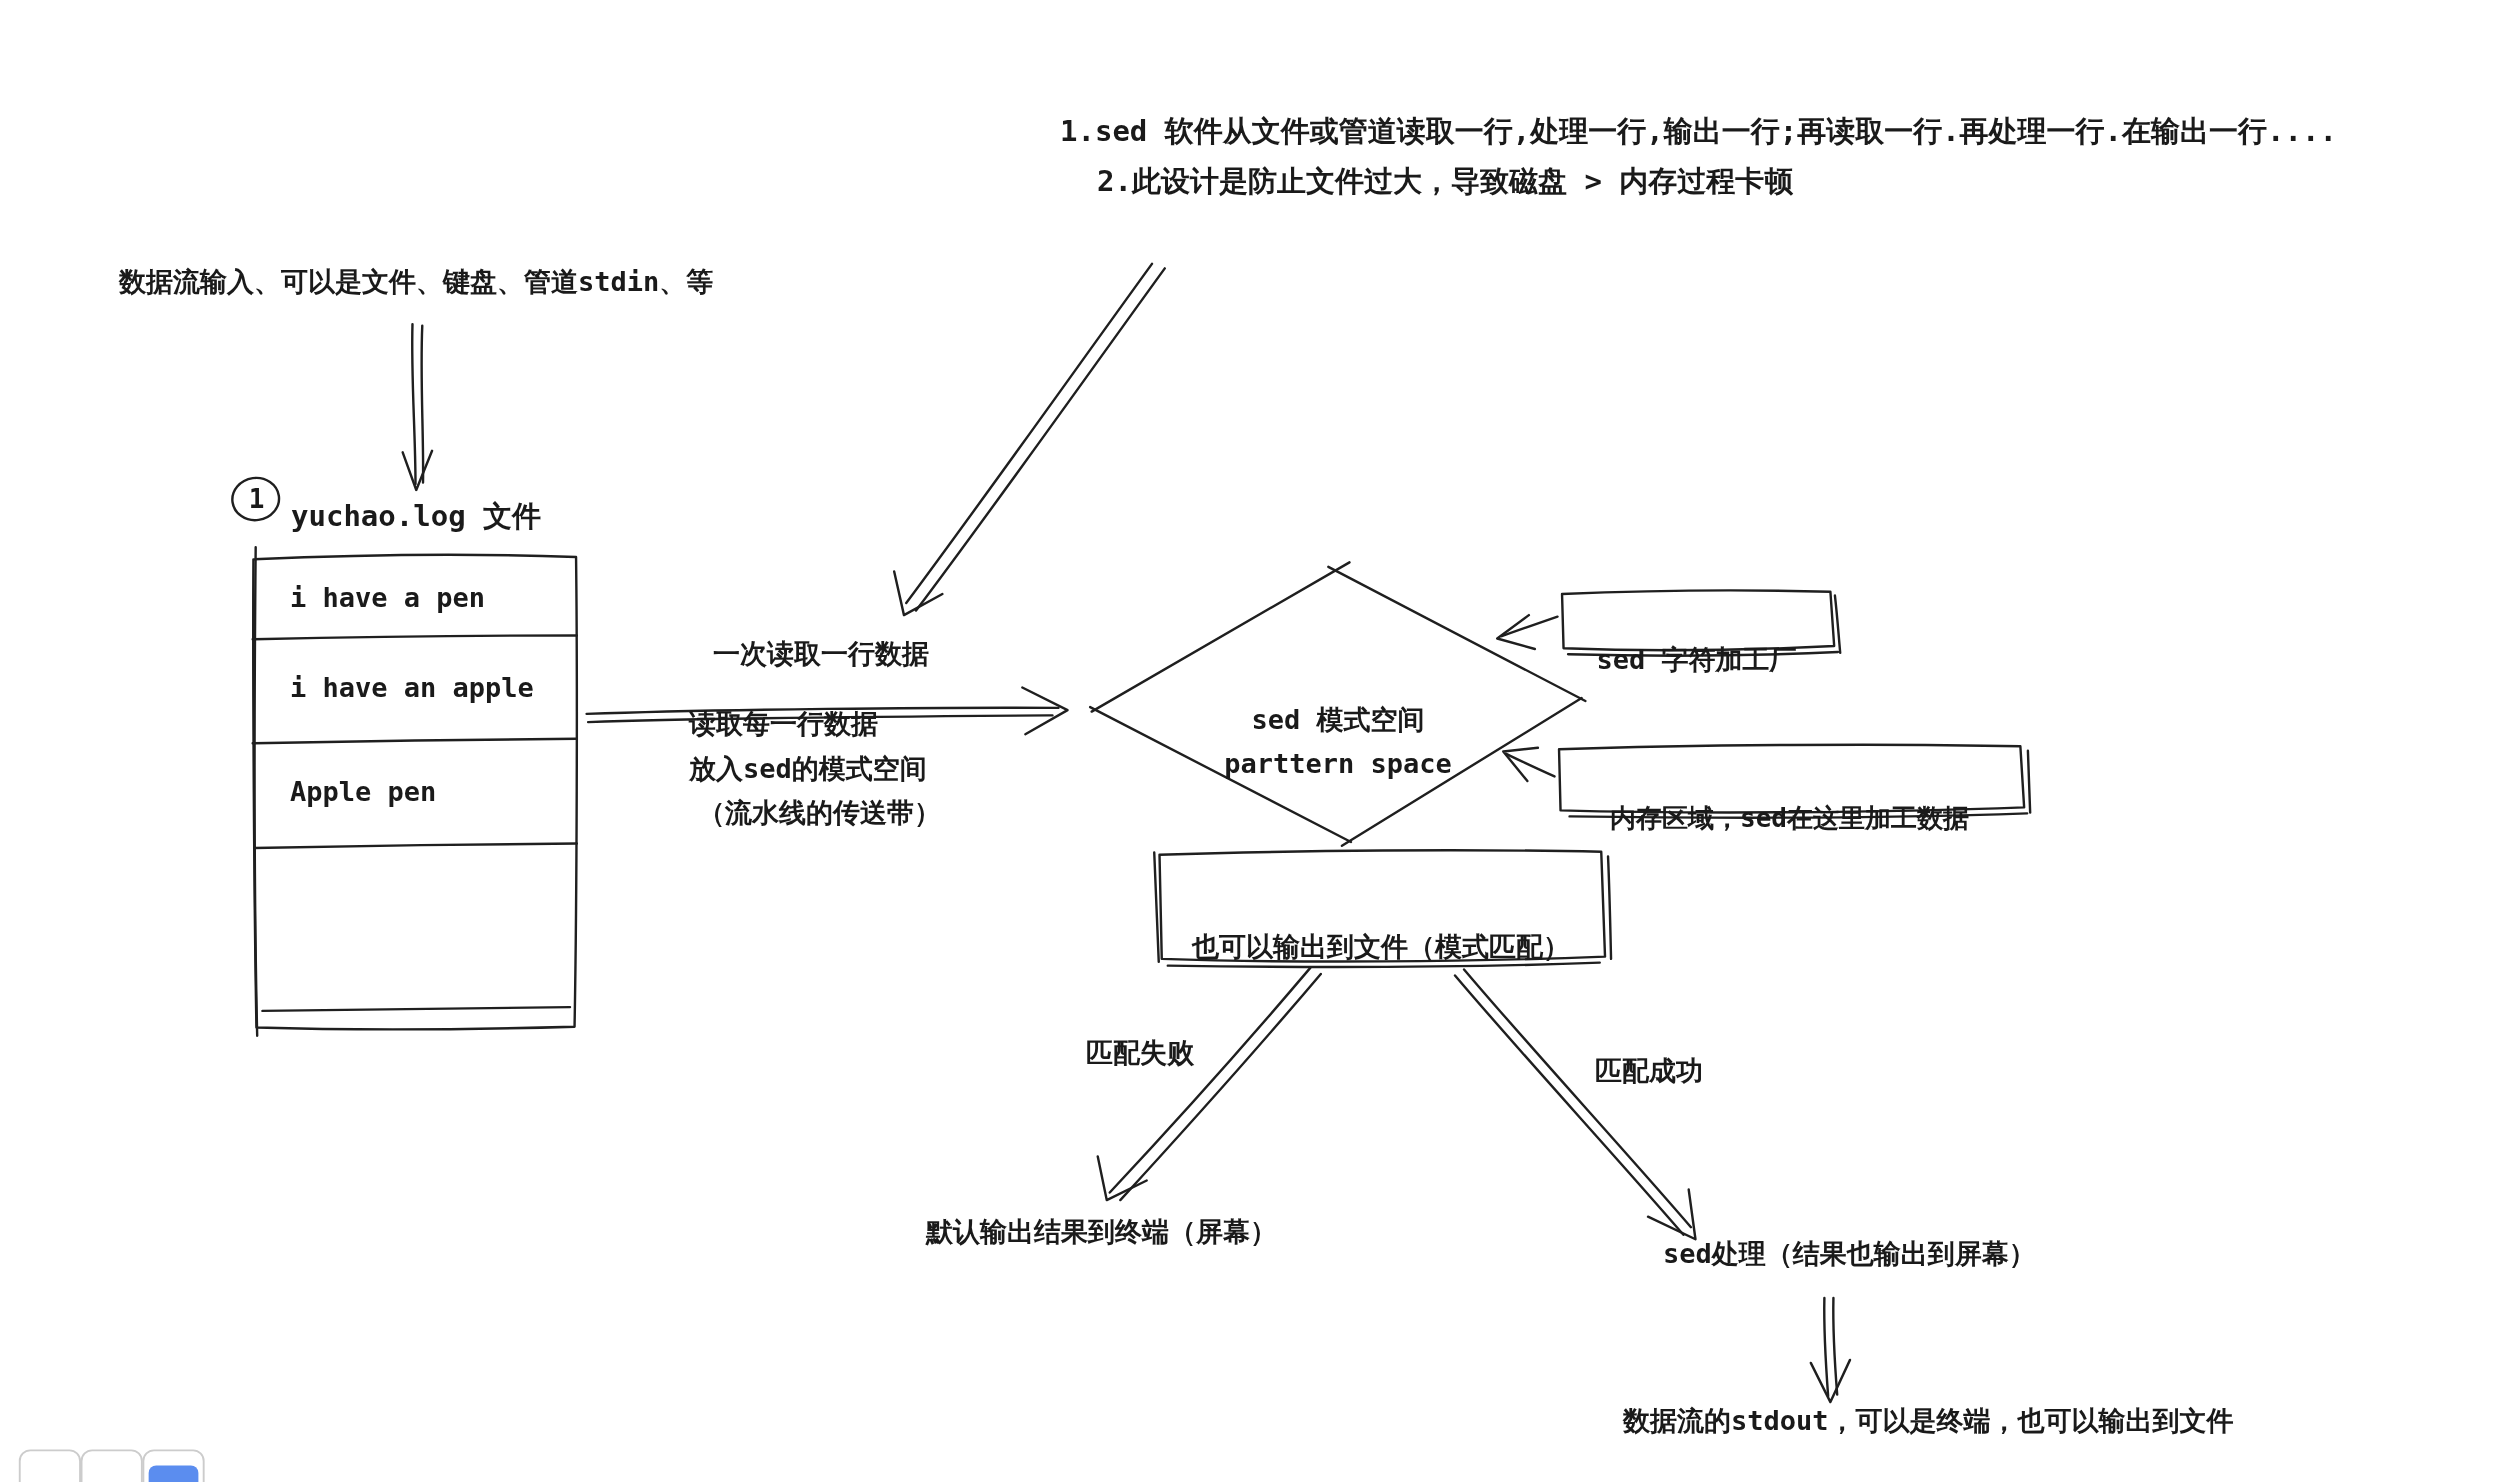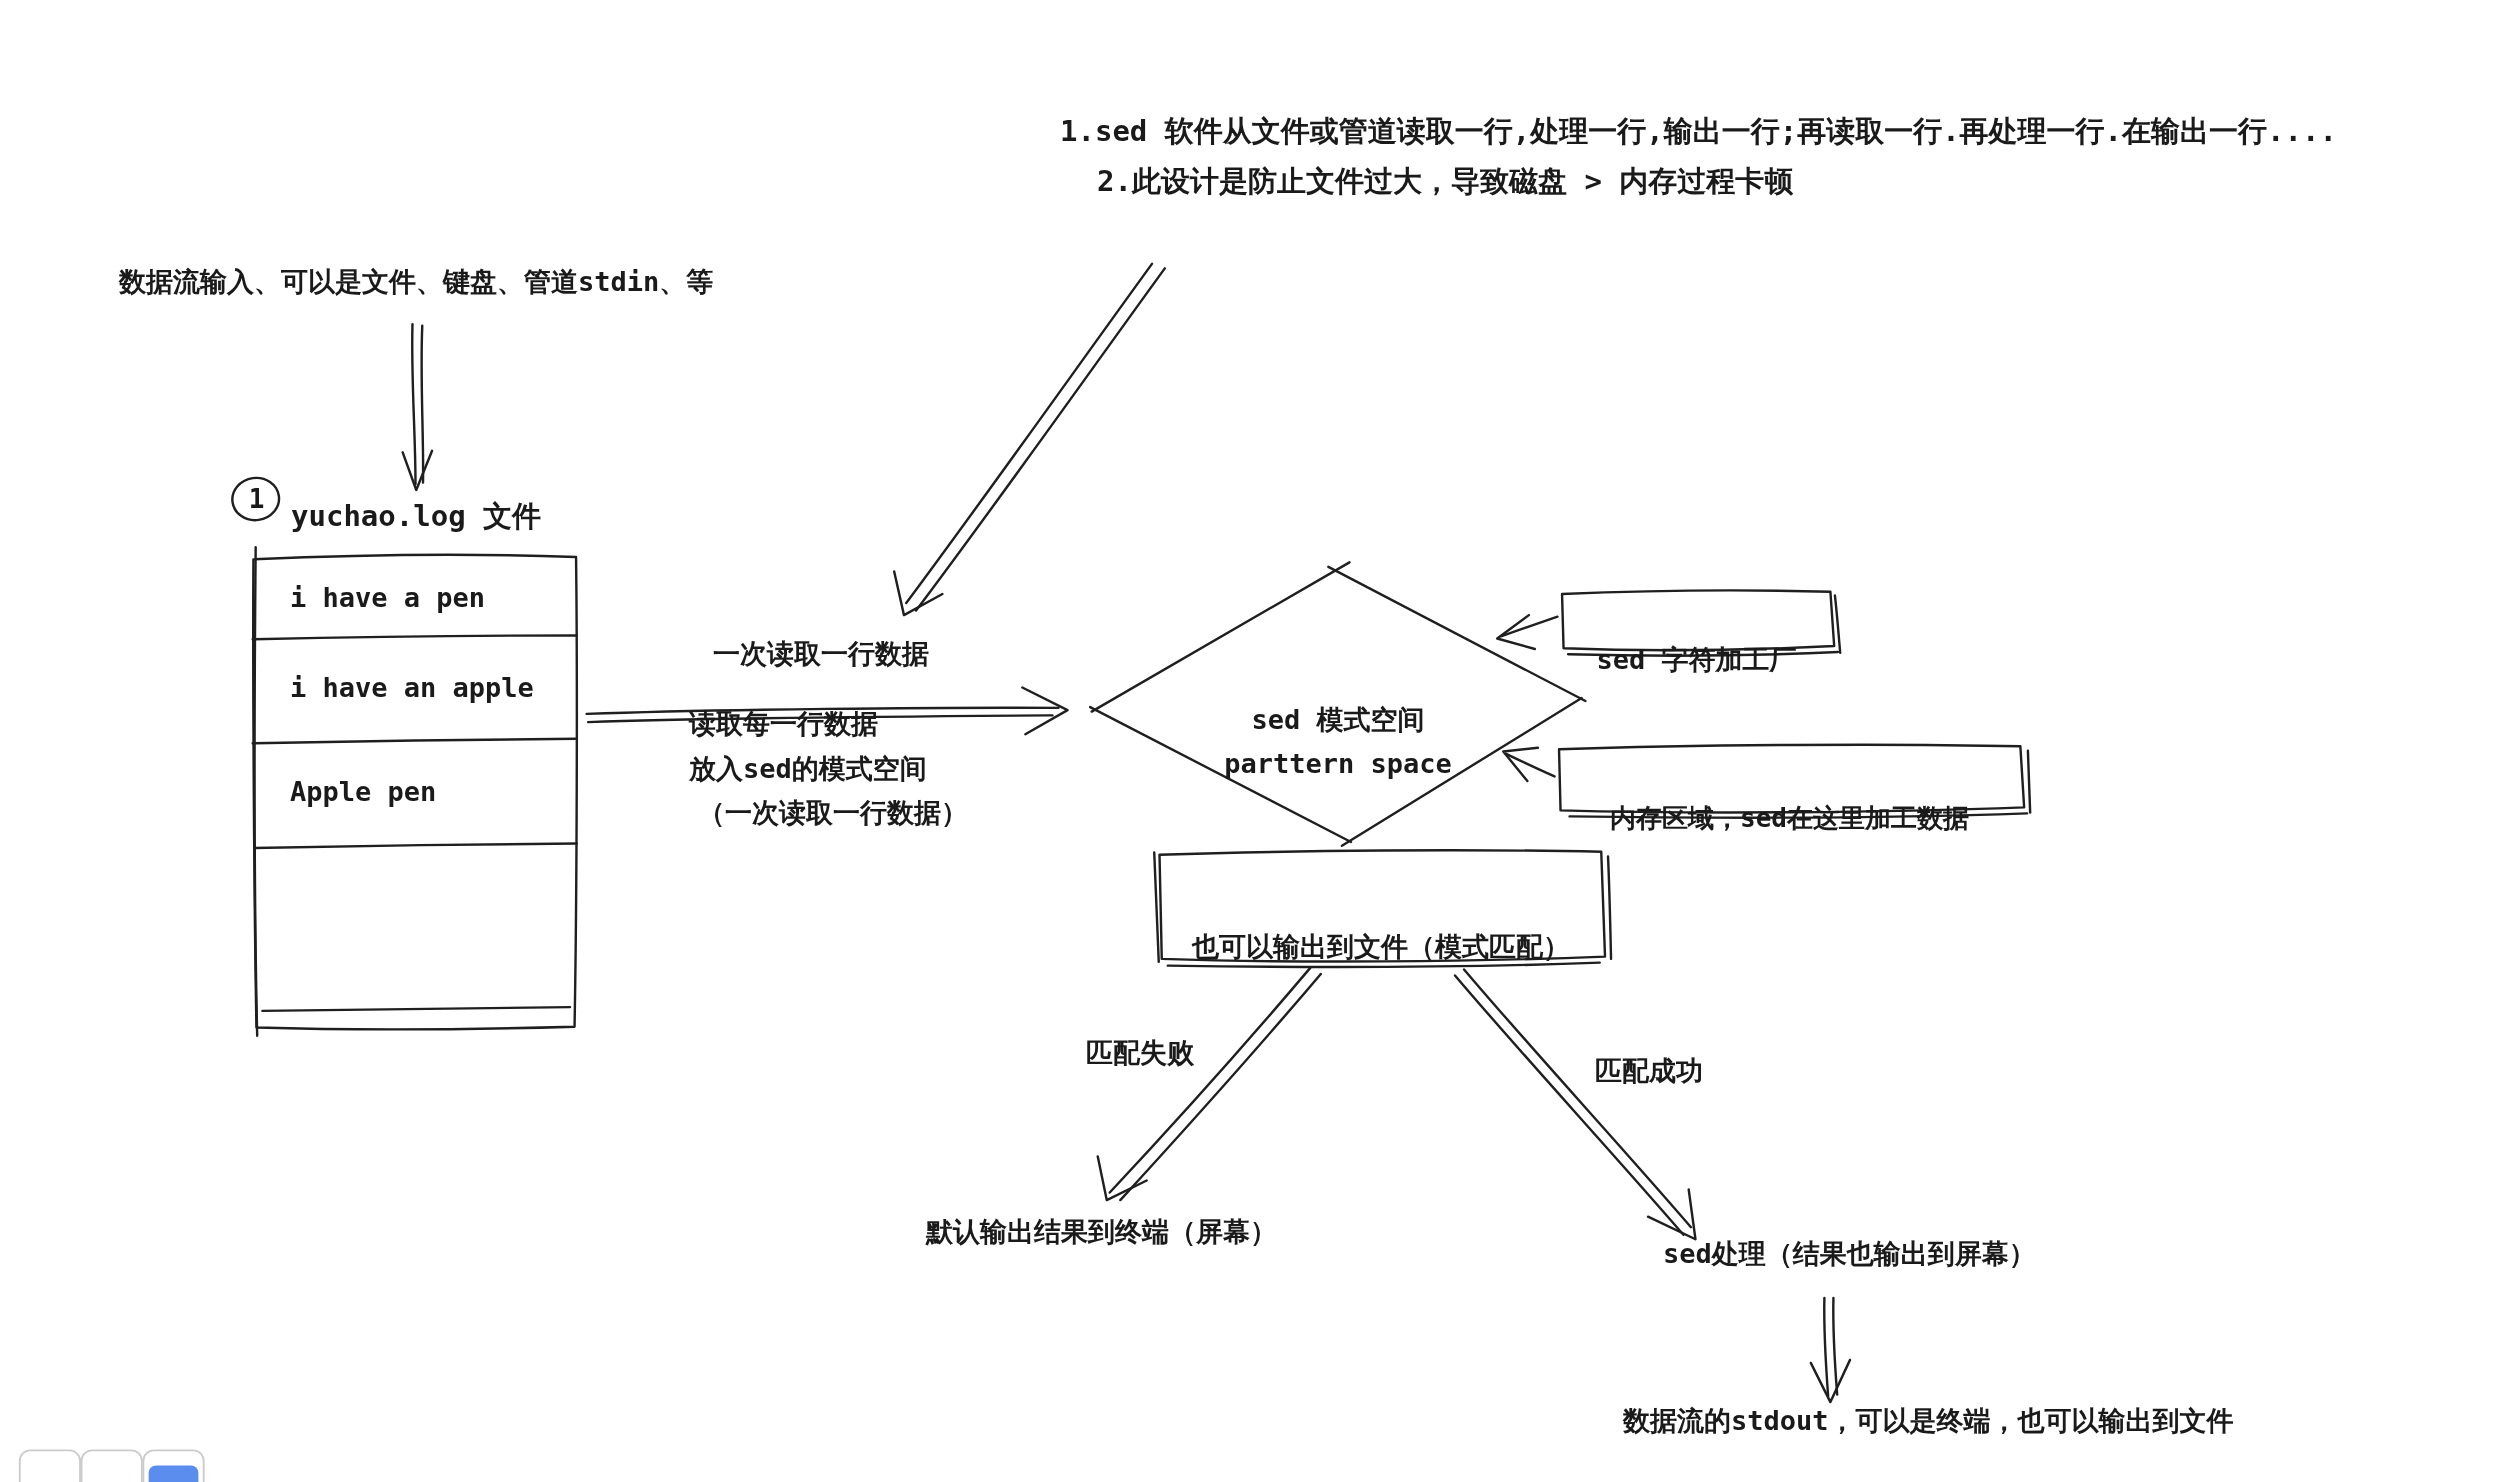--- a/index.html
+++ b/index.html
@@ -112,21 +112,21 @@
   <div class="label fs38" style="left:291px;top:498px;">yuchao.log 文件</div>
 
   <div class="label fs36" style="left:290px;top:581px;">i have a pen</div>
   <div class="label fs36" style="left:290px;top:671px;">i have an apple</div>
   <div class="label fs36" style="left:290px;top:775px;">Apple pen</div>
   <div class="label fs36" style="left:290px;top:882px;"></div>
 
   <div class="label fs36" style="left:697px;top:637px;margin-left:16px;">一次读取一行数据</div>
   <div class="label fs36" style="left:689px;top:707px;">读取每一行数据</div>
   <div class="label fs36" style="left:689px;top:752px;">放入sed的模式空间</div>
-  <div class="label fs36" style="left:698px;top:796px;">（一次读取一行数据）</div>
+  <div class="label fs36" style="left:698px;top:796px;">（流水线的传送带）</div>
 
   <div class="center-box fs36" style="left:1187px;top:657px;width:302px;height:45px;">sed 模式空间</div>
   <div class="center-box fs36" style="left:1187px;top:701px;width:302px;height:45px;">parttern space</div>
 
   <div class="center-box fs36" style="left:1560px;top:590px;width:273px;height:60px;">sed 字符加工厂</div>
   <div class="center-box fs34" style="left:1556px;top:744px;width:467px;height:68px;">内存区域，sed在这里加工数据</div>
 
   <div class="center-box fs36" style="left:1157px;top:850px;width:448px;height:113px;">也可以输出到文件（模式匹配）</div>
 
   <div class="label fs36" style="left:1086px;top:1036px;">匹配失败</div>

